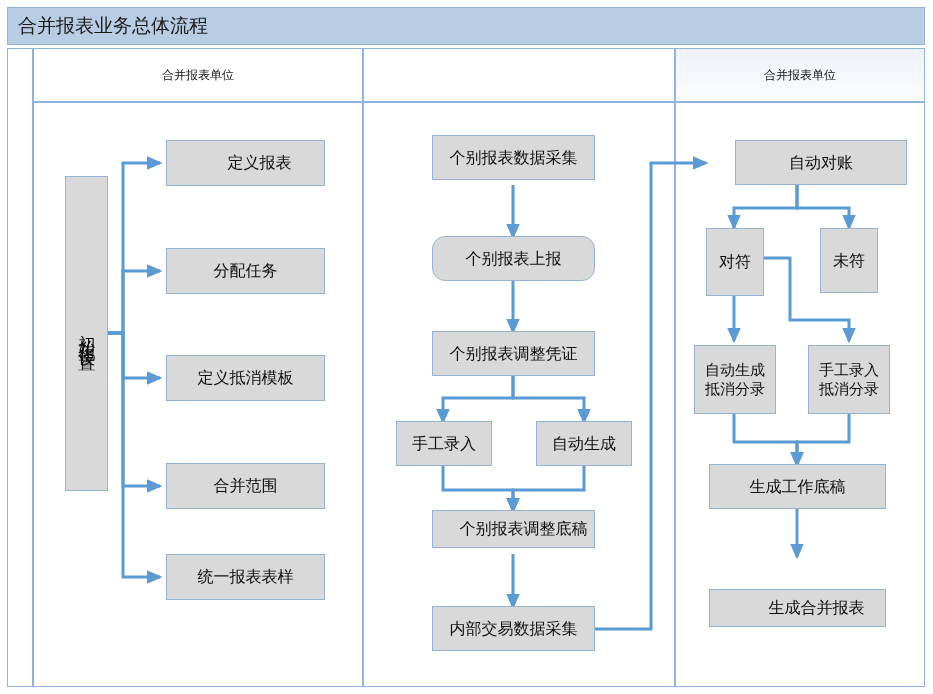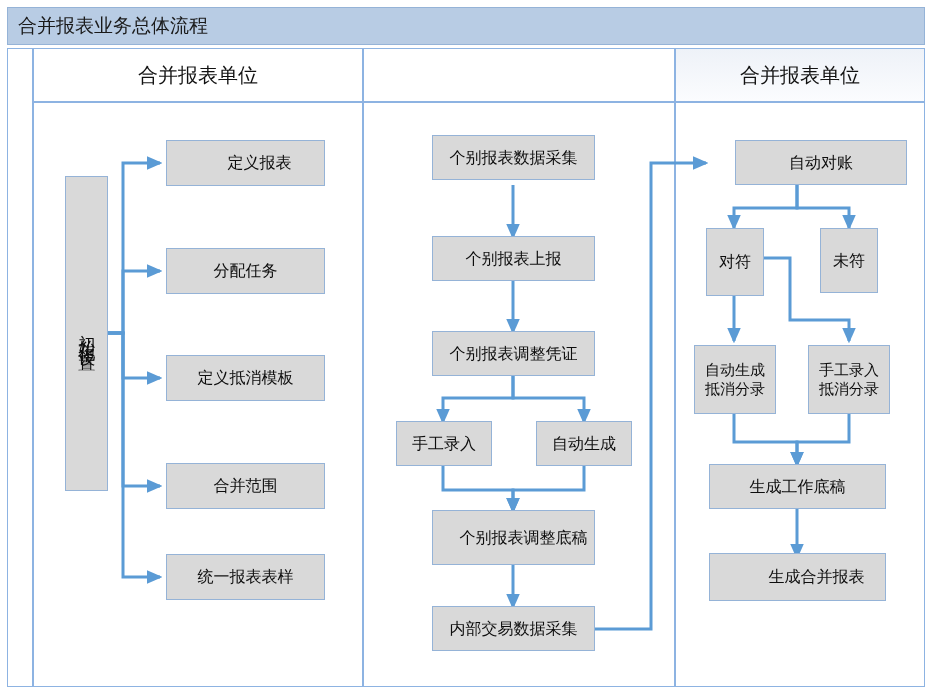--- a/index.html
+++ b/index.html
@@ -78,21 +78,21 @@
   .col-sep.c2 { left: 674px; }
 
   
   .lane-head {
     position: absolute;
     top: 49px;
     height: 52px;
     display: flex;
     align-items: center;
     justify-content: center;
-    font-size: 20px;
+    font-size: 12px;
     color: #111;
     box-sizing: border-box;
   }
   .lane-head.h1 { left: 34px;  width: 328px; background: #ffffff; }
   .lane-head.h2 { left: 364px; width: 310px; background: linear-gradient(to bottom, #eef2f8, #fbfcfe); }
   .lane-head.h3 { left: 676px; width: 248px; background: linear-gradient(to bottom, #eef2f8, #fbfcfe); }
 
   
   .node {
     position: absolute;
@@ -189,41 +189,41 @@
   <div class="node" style="left:166px; top:248px; width:159px; height:46px;">分配任务</div>
 
   <div class="node" style="left:166px; top:355px; width:159px; height:46px;">定义抵消模板</div>
 
   <div class="node" style="left:166px; top:463px; width:159px; height:46px;text-align:center;">合并范围</div>
 
   <div class="node" style="left:166px; top:554px; width:159px; height:46px;text-align:center;">统一报表表样</div>
 
   <div class="node" style="left:432px; top:135px; width:163px; height:45px;">个别报表数据采集</div>
 
-  <div class="node" style="left:432px; top:236px; width:163px; height:45px;">个别报表上报</div>
+  <div class="node" style="left:432px; top:236px; width:163px; height:45px;border-radius:13px;">个别报表上报</div>
 
   <div class="node" style="left:432px; top:331px; width:163px; height:45px;">个别报表调整凭证</div>
 
   <div class="node" style="left:396px; top:421px; width:96px; height:45px;">手工录入</div>
 
   <div class="node" style="left:536px; top:421px; width:96px; height:45px;">自动生成</div>
 
-  <div class="node" style="left:432px; top:510px; width:163px; height:55px;padding-left:20px;">个别报表调整底稿</div>
+  <div class="node" style="left:432px; top:510px; width:163px; height:38px;padding-left:20px;">个别报表调整底稿</div>
 
   <div class="node" style="left:432px; top:606px; width:163px; height:45px;">内部交易数据采集</div>
 
   <div class="node" style="left:711px; top:140px; width:172px; height:45px;margin-left:24px;">自动对账</div>
 
   <div class="node" style="left:706px; top:228px; width:58px; height:68px;">对符</div>
 
   <div class="node" style="left:820px; top:228px; width:58px; height:65px;">未符</div>
 
   <div class="node small" style="left:694px; top:345px; width:82px; height:69px;">自动生成
 抵消分录</div>
 
   <div class="node small" style="left:808px; top:345px; width:82px; height:69px;">手工录入
 抵消分录</div>
 
   <div class="node" style="left:709px; top:464px; width:177px; height:45px;">生成工作底稿</div>
 
-  <div class="node" style="left:709px; top:553px; width:177px; height:48px;padding-left:38px;">生成合并报表</div>
+  <div class="node" style="left:709px; top:589px; width:177px; height:38px;padding-left:38px;">生成合并报表</div>
 
 </div>
 
 </body></html>

